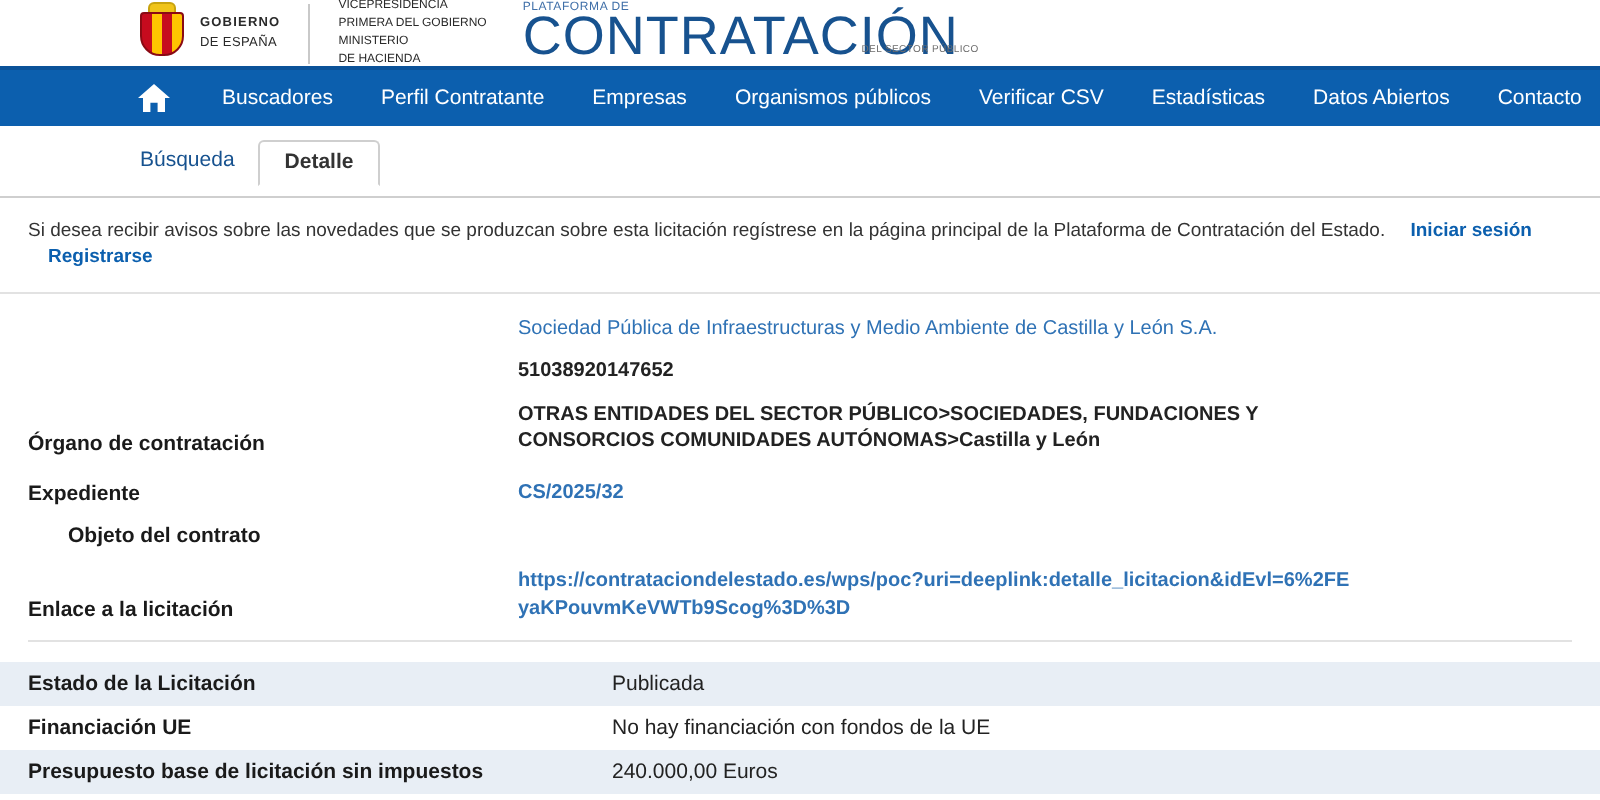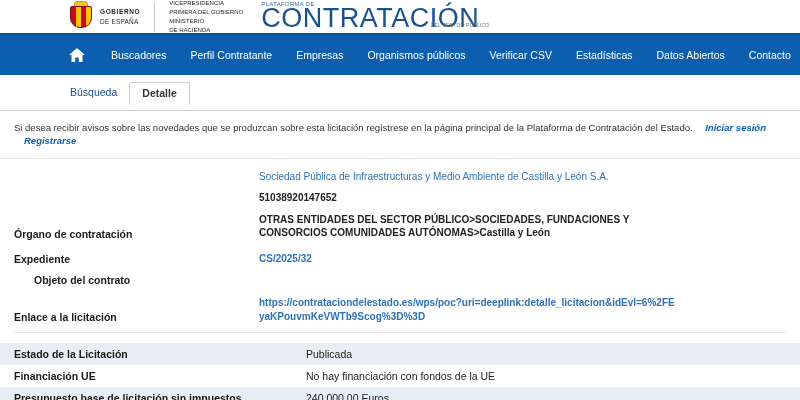--- a/index.html
+++ b/index.html
@@ -74,21 +74,21 @@
   .contratacion-title .tag {
     position: absolute;
     right: -10px; bottom: 4px;
     font-size: 5px; color: #6d6d6d; letter-spacing: .2px;
     font-weight: normal;
   }
 
   
   .navbar {
     background: #0c5fae;
-    height: 42px;
+    height: 30px;
     display: flex;
     align-items: stretch;
     padding-left: 55px;
     border-top: 2px solid #0a5299;
   }
   .nav-home {
     display: flex; align-items: center; justify-content: center;
     padding: 0 14px;
   }
   .nav-home svg { display:block; }
@@ -128,21 +128,21 @@
   }
 
   
   .notice {
     padding: 10px 14px 10px 14px;
     font-size: 9.5px;
     color: #333;
     border-bottom: 1px solid #e2e2e2;
     line-height: 1.4;
   }
-  .notice a { color: #0b5fae; font-weight: bold; text-decoration: none; margin-left: 10px; font-style: italic; }
+  .notice a { color: #0b5fae; font-weight: bold; text-decoration: none; margin-left: 10px; }
 
   
   .detail {
     padding: 8px 14px 0 14px;
   }
   .row {
     display: flex;
     align-items: flex-end;
     padding: 3px 0;
   }

